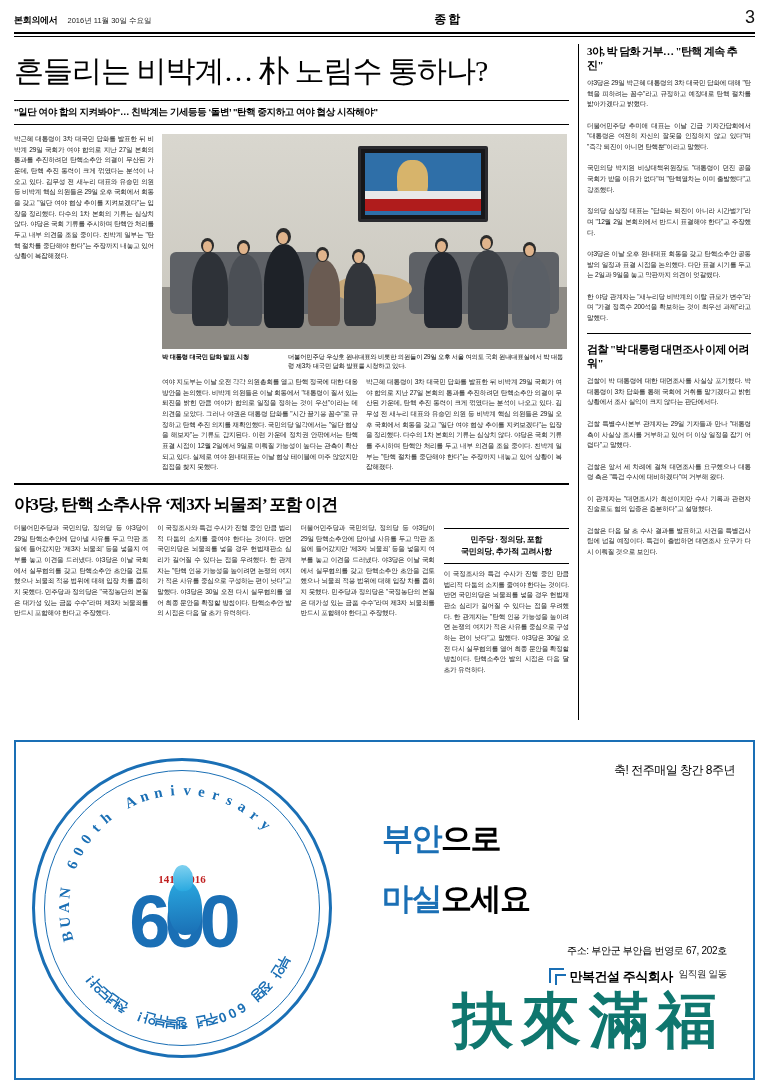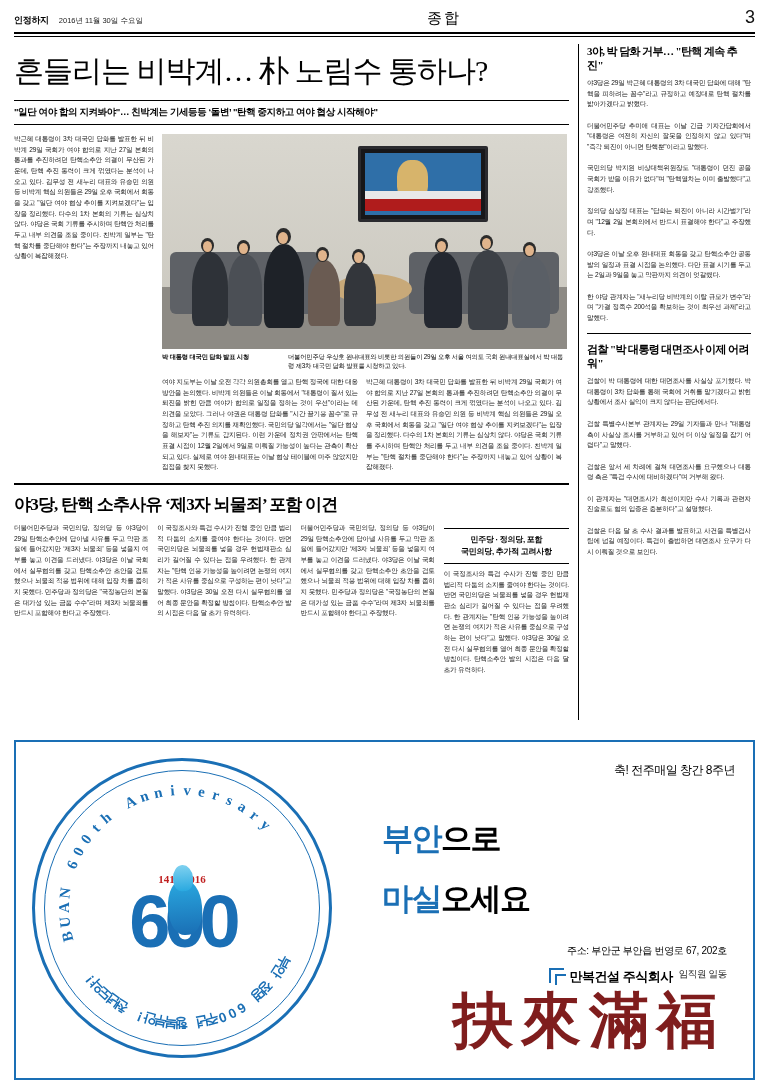--- a/index.html
+++ b/index.html
@@ -24,21 +24,21 @@
   .masthead {
     display: flex;
     align-items: baseline;
     justify-content: space-between;
     font-size: 8px;
     padding-bottom: 3px;
   }
   .masthead-left { display: flex; align-items: baseline; gap: 10px; }
   .paper-name { font-weight: bold; font-size: 9px; letter-spacing: -0.3px; }
   .paper-date { font-size: 7.5px; color: #222; }
-  .section-name { font-weight: normal; font-size: 15px; letter-spacing: 2px; }
+  .section-name { font-weight: bold; font-size: 12px; letter-spacing: 2px; }
   .page-number { font-size: 18px; font-weight: normal; color: #111; line-height: 1; }
   .rule-thick { border-top: 2px solid #000; margin-top: 1px; }
   .rule-thin { border-top: 0.7px solid #000; margin-top: 1.5px; }
 
   
   .body-grid {
     display: flex;
     gap: 9px;
     margin-top: 7px;
     height: 676px;
@@ -246,33 +246,33 @@
     position: relative;
   }
   .ad-logo-mark:after {
     content:""; position:absolute; left: 4px; top: 4px; width: 9px; height: 9px;
     border: 2.5px solid #1a6fb5; border-right: none; border-bottom: none;
   }
   .ad-emp { font-size: 9.5px; font-weight: normal; letter-spacing: -0.3px; color: #222; }
   .ad-calli {
     position: absolute; right: 20px; bottom: 8px;
     font-family: "Liberation Serif", serif;
-    font-size: 60px; font-weight: bold; color: #7f1d1d;
+    font-size: 60px; font-weight: bold; color: #0f766e;
     letter-spacing: 8px;
     white-space: nowrap;
   }
 </style>
 </head>
 <body>
 
 <div class="page">
 
   <div class="masthead">
     <div class="masthead-left">
-      <span class="paper-name">인정하지</span>
+      <span class="paper-name">본회의에서</span>
       <span class="paper-date">2016년 11월 30일 수요일</span>
     </div>
     <span class="section-name">종합</span>
     <span class="page-number">3</span>
   </div>
   <div class="rule-thick"></div>
   <div class="rule-thin"></div>
 
   <div class="body-grid">
 

